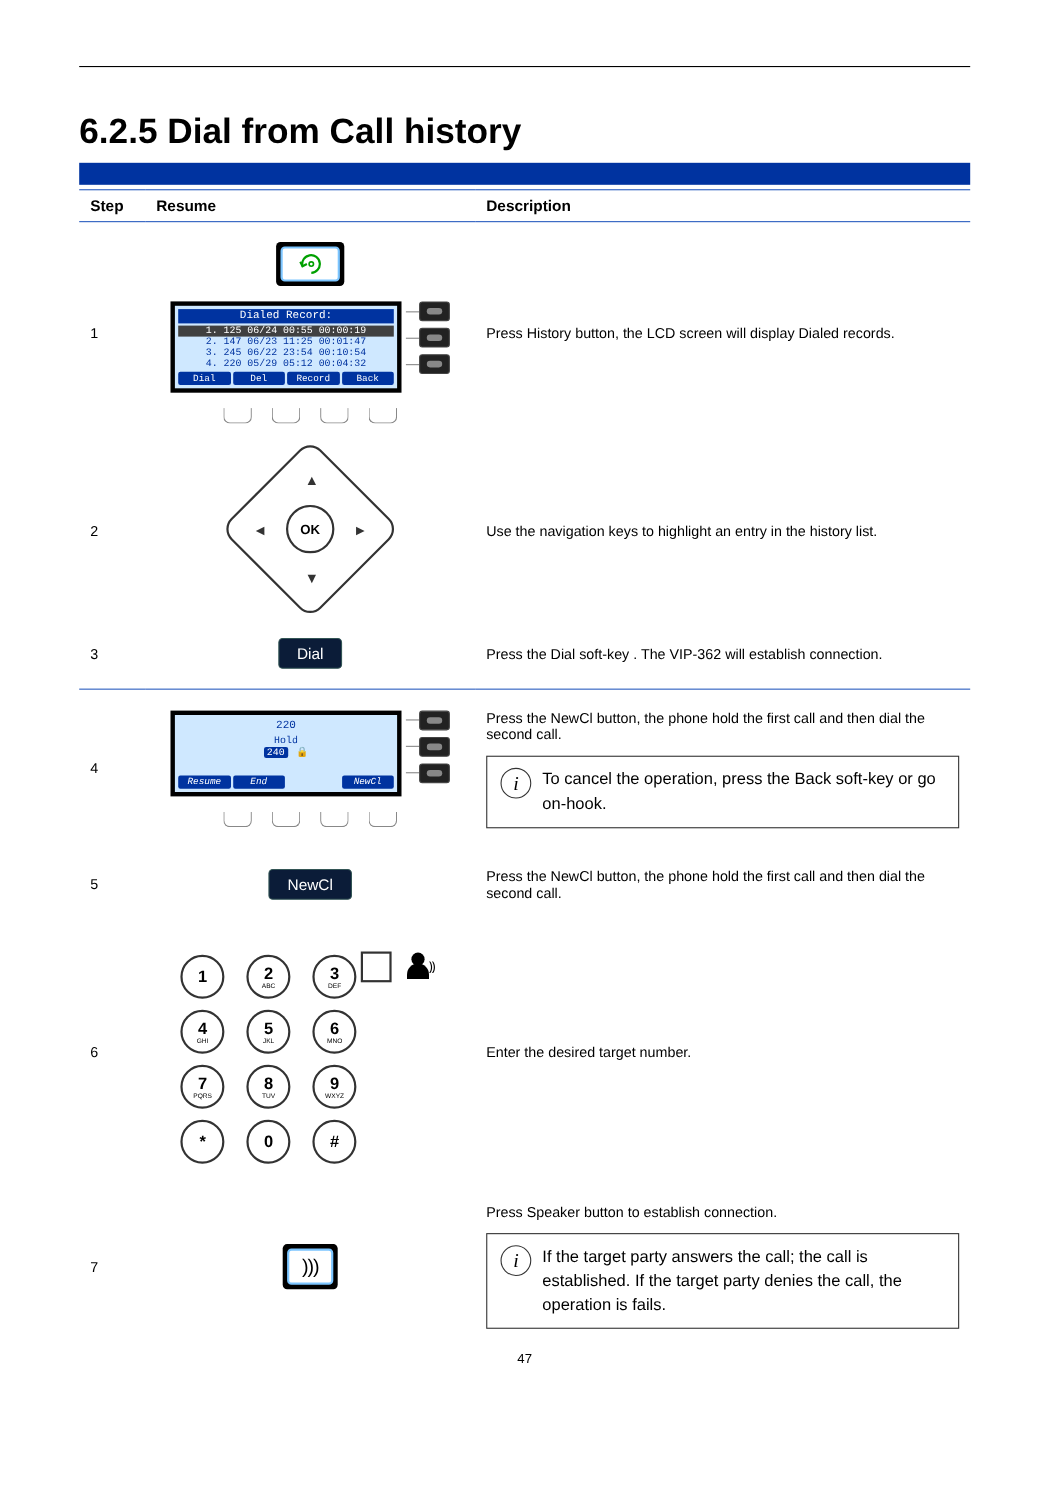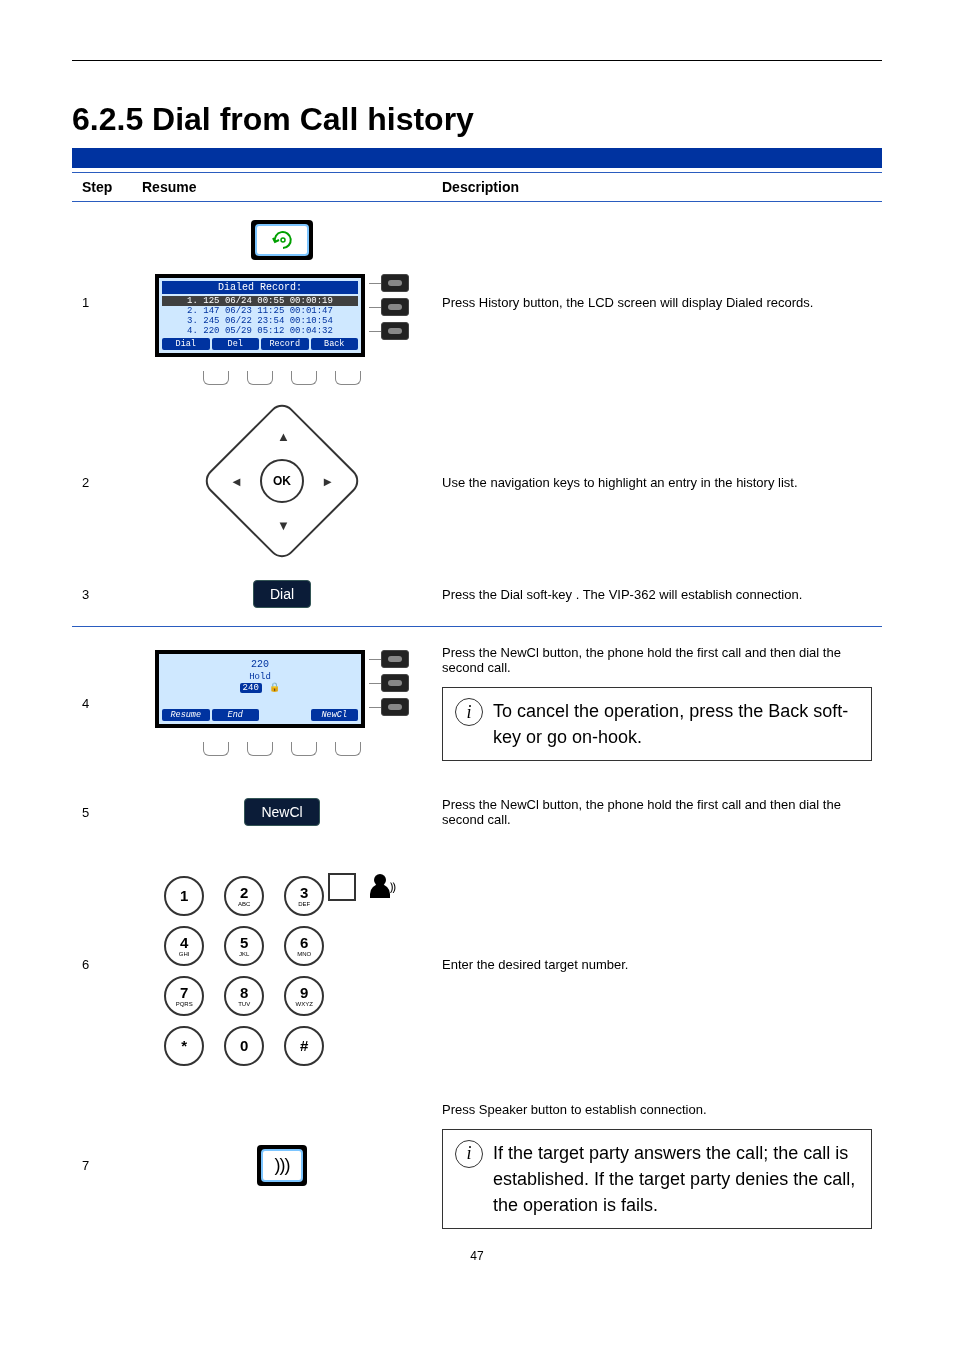--- a/index.html
+++ b/index.html
@@ -45,21 +45,21 @@
   }
   .info-icon {
     width: 28px; height: 28px;
     border-radius: 50%;
     border: 1.5px solid #333;
     display: flex; align-items: center; justify-content: center;
     font-style: italic; font-family: Georgia, serif;
     font-size: 18px;
     flex-shrink: 0;
   }
-  .info-text { font-size: 18px; line-height: 1.45; }
+  .info-text { font-size: 15px; line-height: 1.45; }
   
   .btn-shell {
     display: inline-block;
     background: #000;
     border-radius: 4px;
     padding: 4px;
   }
   .btn-inner {
     background: #fff;
     border-radius: 4px;

